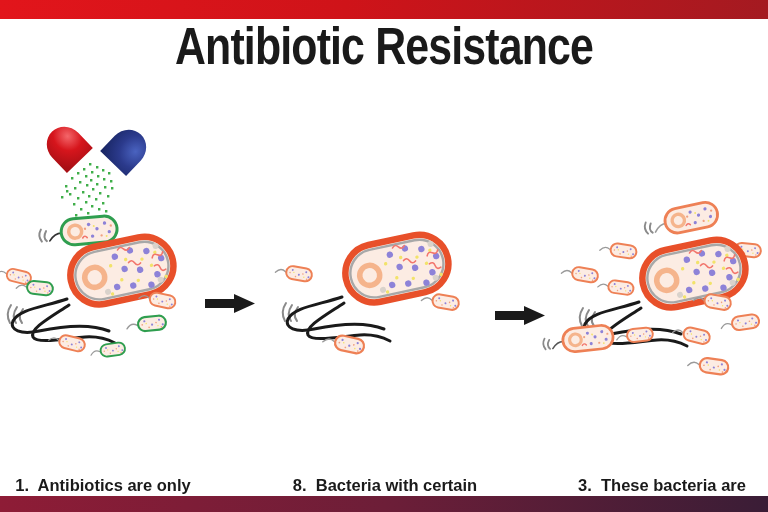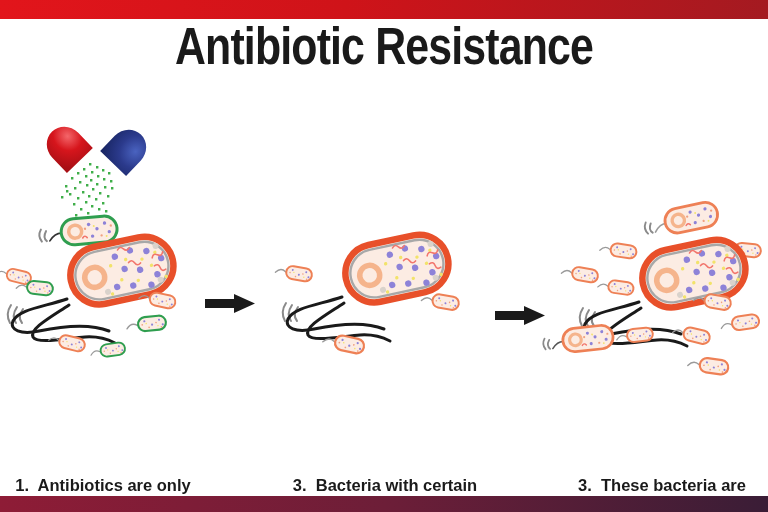--- a/index.html
+++ b/index.html
@@ -202,21 +202,21 @@
       <use href="#small-bac" transform="translate(688,352) rotate(8) scale(0.84)"></use>
     </g>
   </svg>
 
   <div class="caption c1">
     <div>1.  Antibiotics are only</div>
     
     
   </div>
   <div class="caption c2">
-    <div>3.  Bacteria with certain</div>
+    <div>8.  Bacteria with certain</div>
     
   </div>
   <div class="caption c3">
     <div>3.  These bacteria are</div>
     
     
   </div>
 
   <div class="bar bottom-bar"></div>
 </div>

